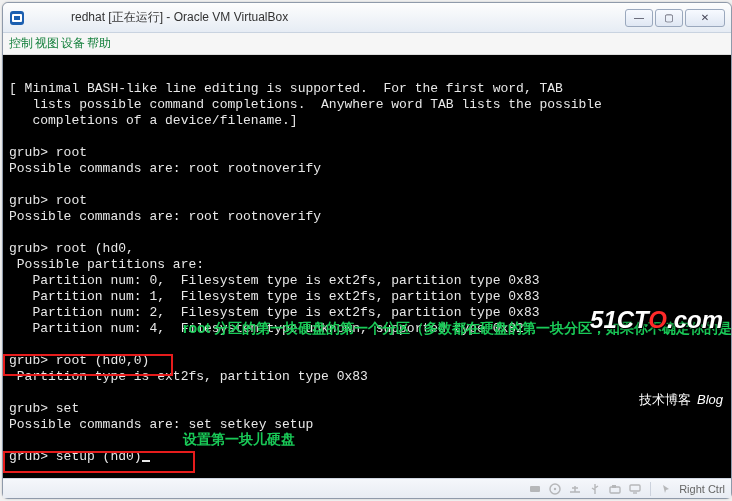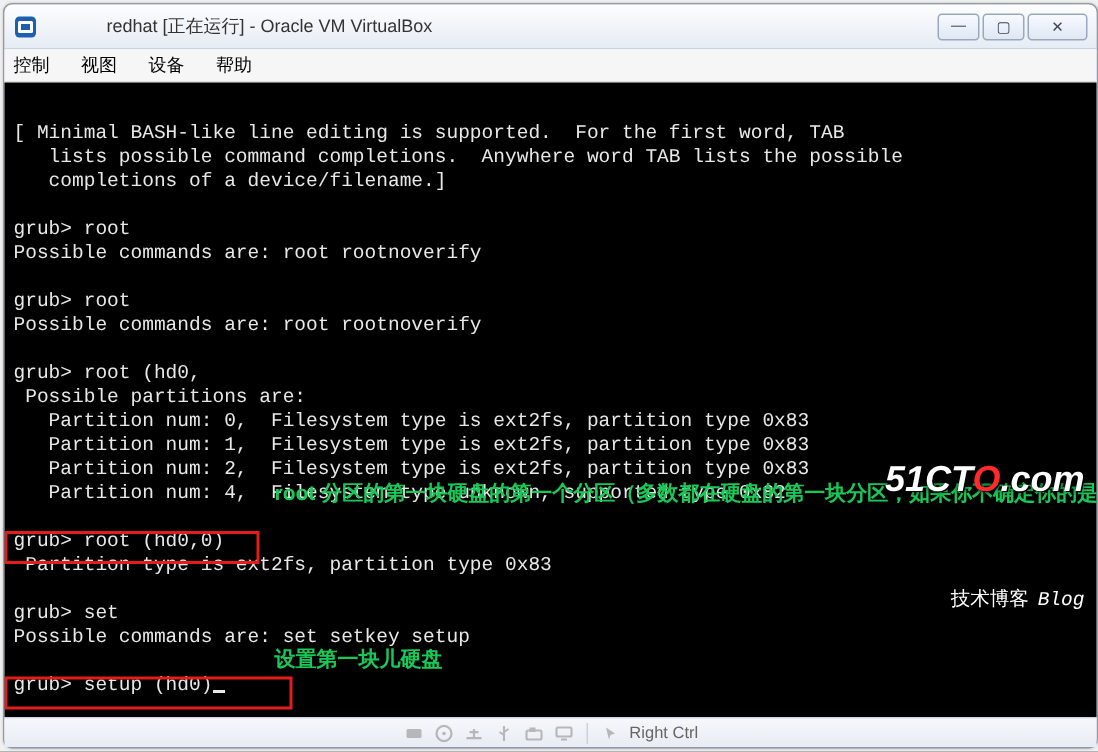--- a/index.html
+++ b/index.html
@@ -5,37 +5,37 @@
   * { margin: 0; padding: 0; box-sizing: border-box; }
   html, body { width: 732px; height: 501px; overflow: hidden; font-family: "Segoe UI", Tahoma, sans-serif; background: #f0f0f0; }
   .vb-window { position: absolute; left: 2px; top: 2px; width: 730px; height: 497px; background: #fff; border: 1px solid #8f9aaa; border-radius: 6px; box-shadow: 0 0 2px rgba(0,0,0,.2); }
   .titlebar { height: 30px; background: linear-gradient(#fdfdfd,#e6ecf4); border-bottom: 1px solid #c9d3e0; border-radius: 6px 6px 0 0; display: flex; align-items: center; padding: 0 6px; gap: 40px; }
   .tb-icon { width: 16px; height: 16px; margin-right: 6px; }
   .tb-icon svg { width: 16px; height: 16px; }
   .tb-title { font-size: 12px; color: #333; flex: 1; white-space: nowrap; overflow: hidden; text-overflow: ellipsis; }
   .tb-btns { display: flex; gap: 2px; }
   .tb-btn { width: 28px; height: 18px; border: 1px solid #9aa8bd; border-radius: 3px; background: linear-gradient(#f7faff,#dfe7f3); display: flex; align-items: center; justify-content: center; font-size: 10px; color: #445; }
   .tb-btn.close { width: 40px; }
-  .menubar { height: 22px; background: #f6f6f6; border-bottom: 1px solid #ddd; display: flex; align-items: center; padding: 0 6px; gap: 21px; font-size: 12px; color: #000000; }
+  .menubar { height: 22px; background: #f6f6f6; border-bottom: 1px solid #ddd; display: flex; align-items: center; padding: 0 6px; gap: 2px; font-size: 12px; color: #15803d; }
   .menubar span { cursor: default; }
   .guest { position: relative; width: 100%; height: calc(100% - 30px - 22px - 20px); background: #000; color: #e8e8e8; font-family: "Courier New", monospace; font-size: 13px; line-height: 16px; padding: 10px 6px; white-space: pre; overflow: hidden; }
   .overlay-green { position: absolute; color: #19c957; font-family: "Microsoft YaHei", sans-serif; font-size: 14px; font-weight: 600; text-shadow: none; pointer-events: none; }
   .overlay-green.a { left: 180px; top: 265px; width: 520px; }
   .overlay-green.b { left: 180px; top: 376px; }
   .redbox { position: absolute; border: 2px solid #e61c1c; background: transparent; pointer-events: none; }
   .redbox.r1 { left: 0px; top: 299px; width: 170px; height: 22px; }
   .redbox.r2 { left: 0px; top: 396px; width: 192px; height: 22px; }
   .cursor { display: inline-block; width: 8px; height: 2px; background: #e8e8e8; vertical-align: -2px; }
-  .statusbar { height: 20px; background: linear-gradient(#f5f7fb,#e8ecf3); border-top: 1px solid #cfd6e2; display: flex; align-items: center; justify-content: center; padding: 0 6px; gap: 6px; font-size: 11px; color: #666; }
+  .statusbar { height: 20px; background: linear-gradient(#f5f7fb,#e8ecf3); border-top: 1px solid #cfd6e2; display: flex; align-items: center; justify-content: flex-end; padding: 0 6px; gap: 6px; font-size: 11px; color: #666; }
   .sb-ico { width: 14px; height: 14px; opacity: .55; display:flex; align-items:center; justify-content:center; }
   .sb-sep { width: 1px; height: 14px; background: #ccd2dd; margin: 0 2px; }
   .watermark { position: absolute; right: 8px; bottom: 22px; text-align: right; pointer-events: none; }
   .wm1 { font-family: Arial, sans-serif; font-weight: 900; font-style: italic; font-size: 24px; color: #fff; text-shadow: 0 0 4px #000,1px 1px 0 #000; }
   .wm1 .o { color: #ff2a2a; }
-  .wm2 { font-family: Liberation Mono, monospace; font-size: 13px; color: #fff; text-shadow: 0 0 3px #000; }
+  .wm2 { font-family: Liberation Sans, sans-serif; font-size: 13px; color: #fff; text-shadow: 0 0 3px #000; }
   .wm2 .blog { font-style: italic; margin-left: 6px; }
 </style>
 </head>
 <body>
 
 <div class="vb-window">
 
   <div class="titlebar">
     <span class="tb-icon">
       <svg viewBox="0 0 16 16">

